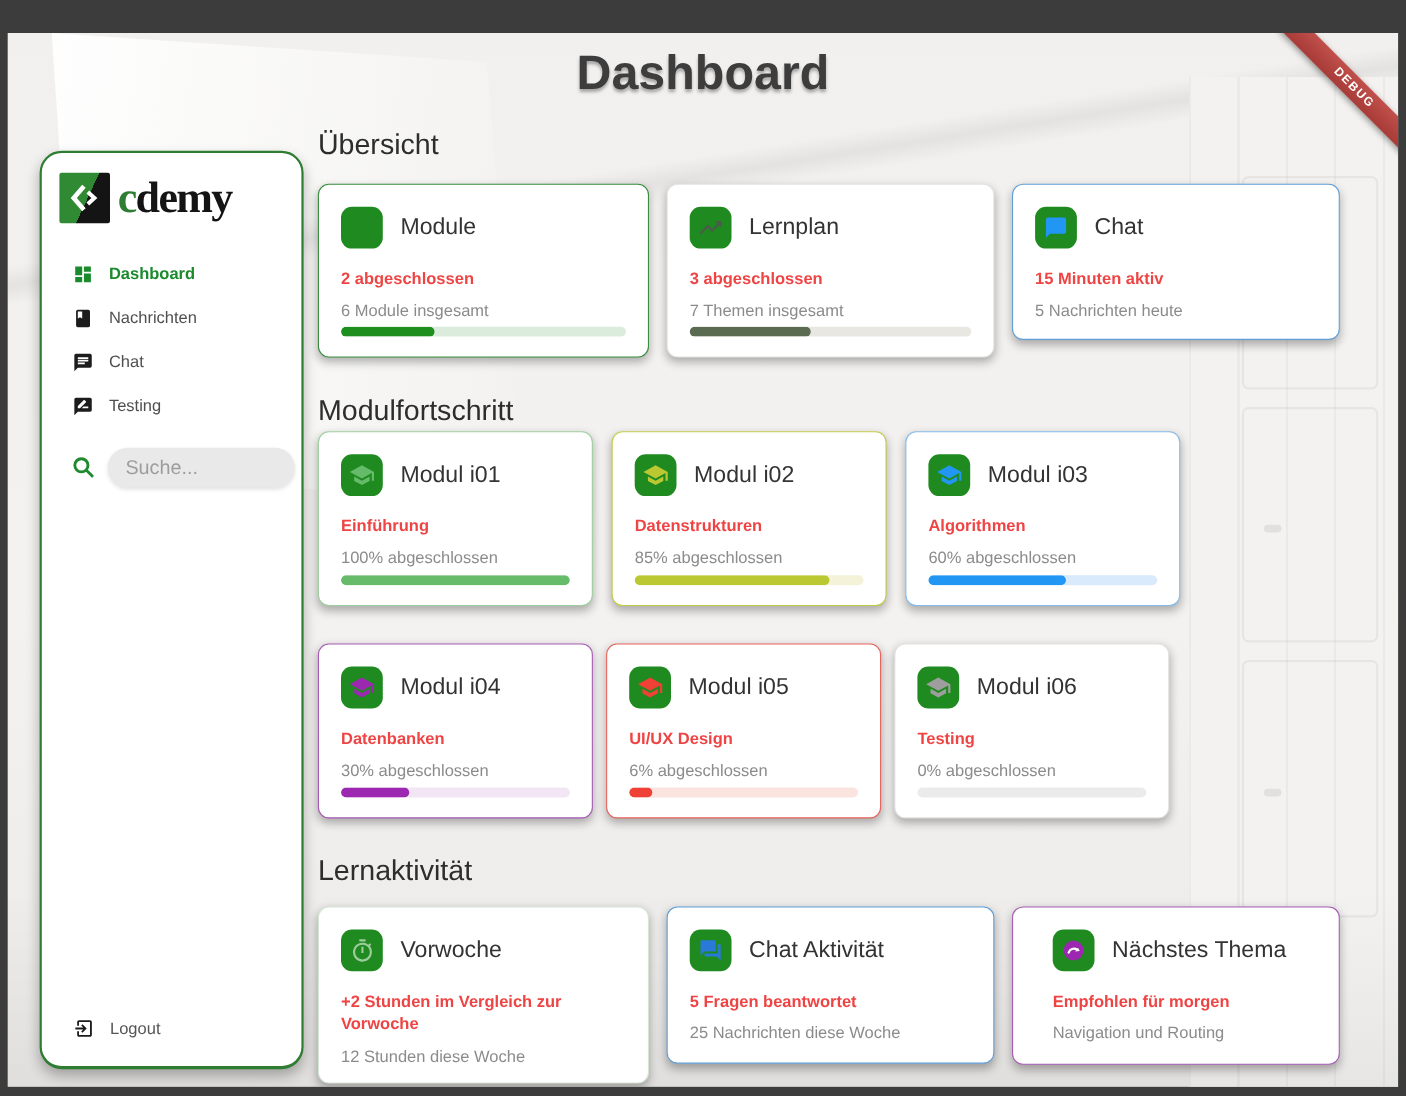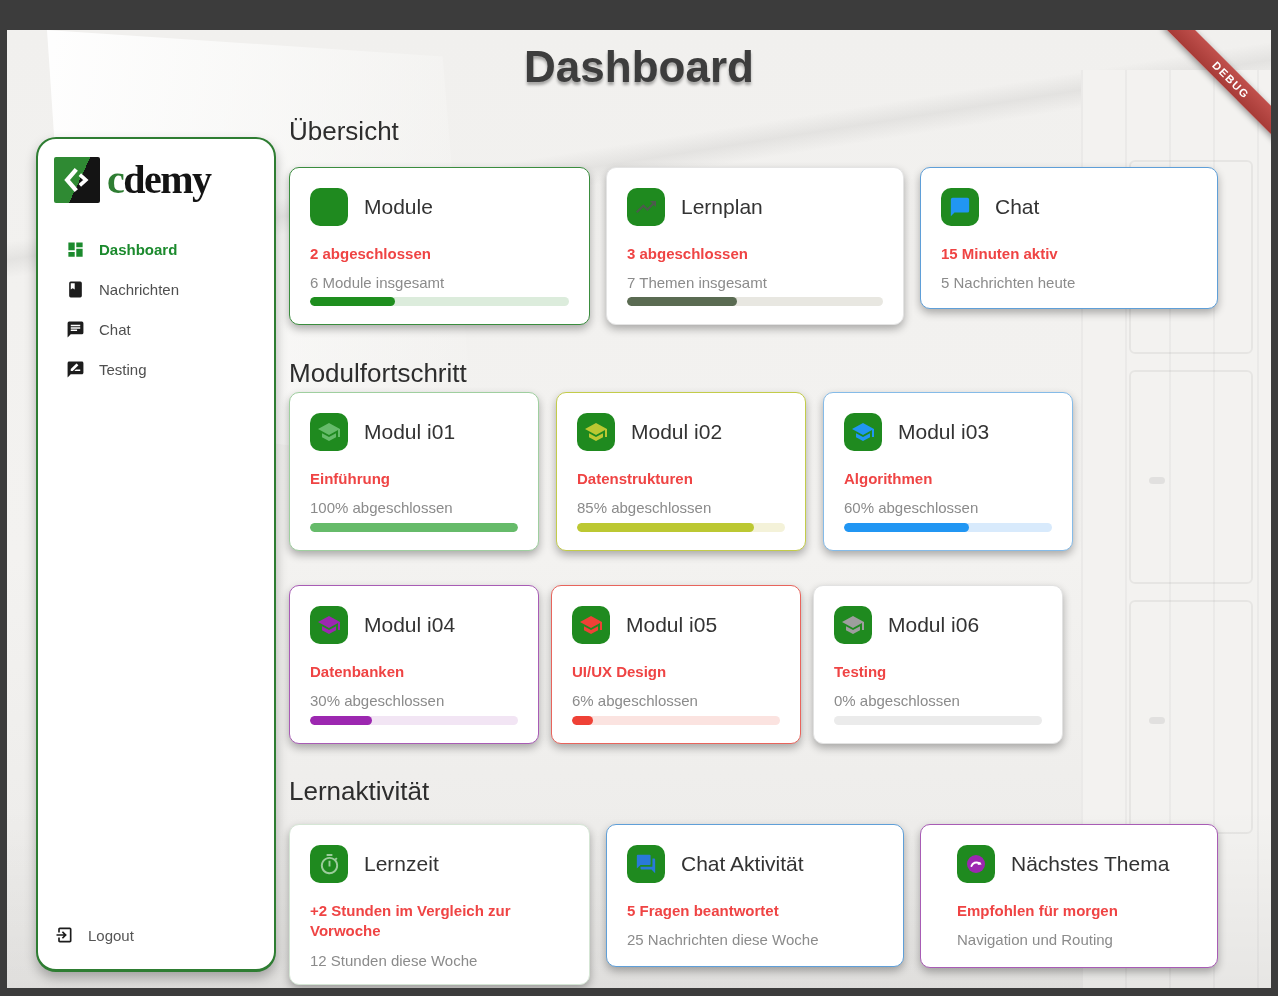--- a/index.html
+++ b/index.html
@@ -49,21 +49,21 @@
   .nav-item .ni{width:19px;height:19px;color:#1c1c1c;display:flex;}
   .nav-item .lbl{font-size:15px;color:#4f4f4f;}
   .nav-item.active .ni{color:#1b8a2d;}
   .nav-item.active .lbl{color:#1b8a2d;font-weight:700;}
   .search-row{display:flex;align-items:center;gap:10px;margin:18px 0 0 26px;}
   .search-row .si{width:24px;height:24px;display:flex;}
   .search-input{width:138px;height:36px;border:none;outline:none;background:#e9e9e9;
     border-radius:20px;padding:0 16px;font-size:18px;color:#444;
     font-family:"Liberation Sans","DejaVu Sans",sans-serif;box-shadow:0 2px 4px rgba(0,0,0,.12);}
   .search-input::placeholder{color:#9d9d9d;}
-  .logout{position:absolute;left:16px;bottom:24px;display:flex;align-items:center;gap:14px;cursor:pointer;}
+  .logout{position:absolute;left:28px;bottom:24px;display:flex;align-items:center;gap:14px;cursor:pointer;}
   .logout .li{width:20px;height:20px;display:flex;}
   .logout .lbl{font-size:15px;color:#555;}
   
   .page-title{position:absolute;left:0;right:0;top:12px;text-align:center;font-size:44px;
     font-weight:700;color:#3d3d3d;text-shadow:0 3px 3px rgba(0,0,0,.32);z-index:5;}
   .main{position:absolute;left:282px;top:0;width:931px;height:100%;z-index:5;}
   .sec-h{position:absolute;left:0;font-size:26px;color:#2d2d2d;}
   .h-overview{top:86px}.h-modules{top:328px}.h-activity{top:746px}
   .row{position:absolute;left:0;display:flex;gap:16px;}
   .row-overview{top:137px}.row-mod1{top:362px;gap:17px}.row-mod2{top:555px;gap:12px}.row-activity{top:794px}
@@ -143,20 +143,29 @@
         <div class="nav-item">
           <span class="ni">
             <svg viewBox="0 0 24 24" width="19" height="19" fill="currentColor">
               <path d="M20 2H4c-1.1 0-2 .9-2 2v18l4-4h14c1.1 0 2-.9 2-2V4c0-1.1-.9-2-2-2zM6 14v-2.5l6.9-6.9c.2-.2.5-.2.7 0l1.8 1.8c.2.2.2.5 0 .7L8.5 14H6zm12 0h-7.5l2-2H18v2z"></path>
             </svg>
           </span>
           <span class="lbl">Testing</span>
         </div>
       </div>
 
+      <div class="search-row">
+        <span class="si">
+          <svg viewBox="0 0 24 24" width="24" height="24" fill="none">
+            <circle cx="10" cy="10" r="6" stroke="#1e8a2d" stroke-width="2.6"></circle>
+            <path d="m14.8 14.8 5 5" stroke="#1e8a2d" stroke-width="2.6" stroke-linecap="round"></path>
+          </svg>
+        </span>
+        <input class="search-input" placeholder="Suche..." style="">
+      </div>
 
       <div class="logout">
         <span class="li">
           <svg viewBox="0 0 24 24" width="20" height="20" fill="#1c1c1c">
             <path d="M10.8 7.4 9.4 8.8l2.2 2.2H3v2h8.6l-2.2 2.2 1.4 1.4L15.4 12zM19 3H7c-1.1 0-2 .9-2 2v4h2V5h12v14H7v-4H5v4c0 1.1.9 2 2 2h12c1.1 0 2-.9 2-2V5c0-1.1-.9-2-2-2z"></path>
           </svg>
         </span>
         <span class="lbl">Logout</span>
       </div>
     </div>
@@ -313,21 +322,21 @@
       <div class="sec-h h-activity">Lernaktivität</div>
 
       <div class="row row-activity">
         <div class="card w301 h161" style="border-color: rgb(213, 230, 213);">
           <div class="card-head">
             <span class="tile" style="background: rgb(31, 138, 31);">
               <svg viewBox="0 0 24 24" width="23" height="23" fill="#9ccc9c">
                 <path d="M15 1H9v2h6V1zm-2 13h-2V8h2v6zm6-6.6 1.4-1.4-1.4-1.4-1.5 1.4A9 9 0 1 0 21 13c0-2.1-.7-4.1-2-5.6zM12 20a7 7 0 1 1 0-14 7 7 0 0 1 0 14z"></path>
               </svg>
             </span>
-            <span class="card-title">Lernzeit</span>
+            <span class="card-title">Vorwoche</span>
           </div>
           <div class="line-bold">+2 Stunden im Vergleich zur Vorwoche</div>
           <div class="line-gray">12 Stunden diese Woche</div>
         </div>
 
         <div class="card w298 h143" style="border-color: rgb(95, 159, 216);">
           <div class="card-head">
             <span class="tile" style="background: rgb(31, 138, 31);">
               <svg viewBox="0 0 24 24" width="22" height="22" fill="#2979d9">
                 <path d="M21 6h-2v9H6v2c0 .6.4 1 1 1h11l4 4V7c0-.6-.4-1-1-1zm-4 6V3c0-.6-.4-1-1-1H3c-.6 0-1 .4-1 1v14l4-4h10c.6 0 1-.4 1-1z"></path>

